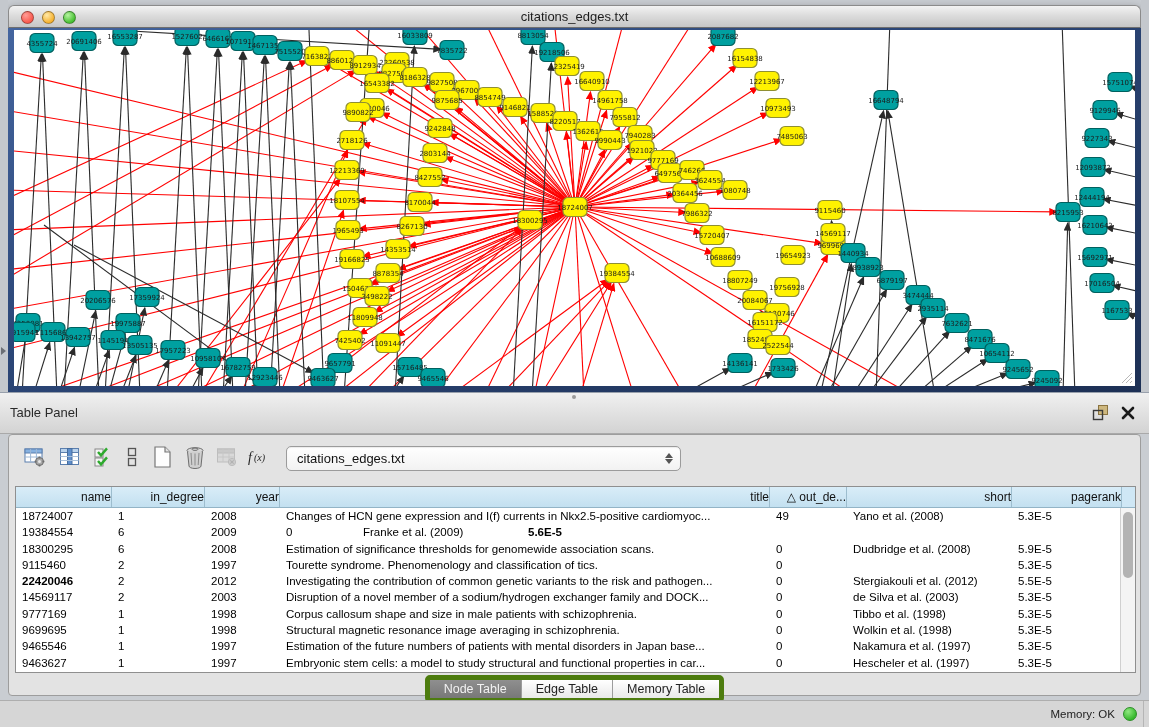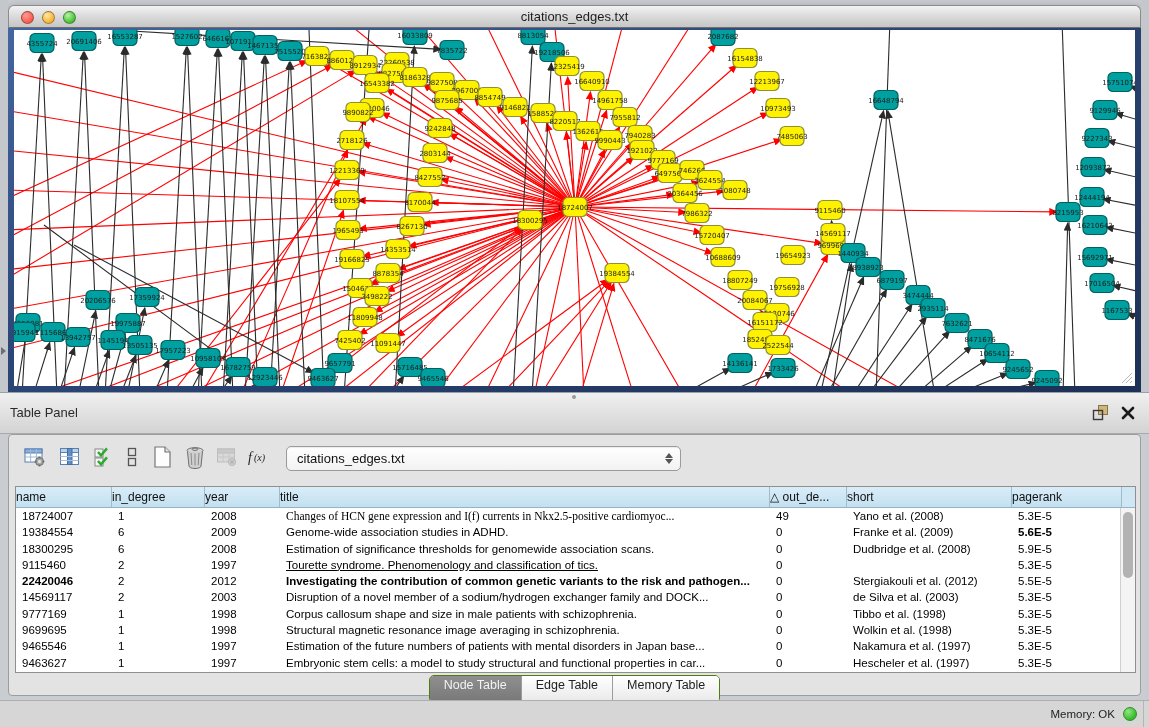--- a/index.html
+++ b/index.html
@@ -78,36 +78,36 @@
   }
   .combo .steppers i { width:0; height:0; border-left:4px solid transparent; border-right:4px solid transparent; }
   .combo .steppers .up { border-bottom:5px solid #555; }
   .combo .steppers .down { border-top:5px solid #555; }
 
   
   .data-table { position:absolute; left:6px; top:51px; width:1121px; height:187px;
     background:#fff; border:1px solid #8f8f8f; overflow:hidden; }
   .t-head { display:flex; height:21px; background:#cfe7f5; border-bottom:1px solid #93b4c6; }
   .t-head .th {
-    font-size:12px; color:#111; text-align:left; line-height:20px;
+    font-size:12px; color:#111; text-align:right; line-height:20px;
     border-right:1px solid #9dbdce; overflow:hidden; white-space:nowrap; flex:none;
     background:linear-gradient(180deg,#d9edf8,#c3e0f0);
   }
   .t-body { position:relative; }
   .t-body .tr { display:flex; height:16.3px; }
   .t-body .td {
     flex:none; font-size:11.5px; color:#000; line-height:16.3px; padding-left:6px;
     white-space:nowrap; overflow:hidden;
   }
   .v-scroll { position:absolute; right:0; top:21px; bottom:0; width:15px; background:#f4f4f4; border-left:1px solid #d0d0d0; }
   .v-thumb { position:absolute; left:2px; top:4px; width:10px; height:66px; border-radius:5px; background:#b3b3b3; }
 
   
   .tab-bar { position:absolute; left:0; right:0; top:240px; display:flex; justify-content:center; }
-  .tab-group { display:flex; border:1px solid #4d7c0f; border-radius:5px; overflow:hidden; height:28px;
+  .tab-group { display:flex; border:5px solid #4d7c0f; border-radius:5px; overflow:hidden; height:28px;
     box-shadow:0 1px 0 rgba(255,255,255,.7); }
   .tab-seg {
     font-size:12.5px; padding:0 14px; line-height:19px; color:#222;
     background:linear-gradient(180deg,#ffffff,#e9e9e9);
     border-right:1px solid #9c9c9c;
   }
   .tab-seg:last-child { border-right:none; }
   .tab-seg.selected { background:linear-gradient(180deg,#8f8f8f,#787878); color:#f2f2f2; }
 
   
@@ -908,57 +908,56 @@
         <div class="th" style="width: 490px;">title</div>
         <div class="th" style="width: 77px;">△ out_de...</div>
         <div class="th" style="width: 165px;">short</div>
         <div class="th" style="width: 110px;">pagerank</div>
       </div>
     <div class="t-body">
         <div class="tr">
           <div class="td" style="width: 96px;">18724007</div>
           <div class="td" style="width: 93px;">1</div>
           <div class="td" style="width: 75px;">2008</div>
-          <div class="td" style="width: 490px; font-family: Liberation Serif, serif;">Changes of HCN gene expression and I(f) currents in Nkx2.5-positive cardiomyoc...</div>
+          <div class="td" style="width: 490px;">Changes of HCN gene expression and I(f) currents in Nkx2.5-positive cardiomyoc...</div>
           <div class="td" style="width: 77px;">49</div>
           <div class="td" style="width: 165px;">Yano et al. (2008)</div>
           <div class="td" style="width: 110px;">5.3E-5</div>
         </div>
         <div class="tr">
           <div class="td" style="width: 96px;">19384554</div>
           <div class="td" style="width: 93px;">6</div>
           <div class="td" style="width: 75px;">2009</div>
-          <div class="td" style="width: 490px;">Genome-wide association studies in ADHD.</div>
           <div class="td" style="width: 77px;">0</div>
           <div class="td" style="width: 165px;">Franke et al. (2009)</div>
           <div class="td" style="width: 110px; font-weight: bold;">5.6E-5</div>
         </div>
         <div class="tr">
           <div class="td" style="width: 96px;">18300295</div>
           <div class="td" style="width: 93px;">6</div>
           <div class="td" style="width: 75px;">2008</div>
           <div class="td" style="width: 490px;">Estimation of significance thresholds for genomewide association scans.</div>
           <div class="td" style="width: 77px;">0</div>
           <div class="td" style="width: 165px;">Dudbridge et al. (2008)</div>
           <div class="td" style="width: 110px;">5.9E-5</div>
         </div>
         <div class="tr">
           <div class="td" style="width: 96px;">9115460</div>
           <div class="td" style="width: 93px;">2</div>
           <div class="td" style="width: 75px;">1997</div>
-          <div class="td" style="width: 490px; text-decoration: underline;">Tourette syndrome. Phenomenology and classification of tics.</div>
+          <div class="td" style="width: 490px;">Tourette syndrome. Phenomenology and classification of tics.</div>
           <div class="td" style="width: 77px;">0</div>
           <div class="td" style="width: 165px; margin-top: 24px;">Jankovic et al. (1997)</div>
           <div class="td" style="width: 110px;">5.3E-5</div>
         </div>
         <div class="tr">
           <div class="td" style="width: 96px; font-weight: bold;">22420046</div>
           <div class="td" style="width: 93px;">2</div>
           <div class="td" style="width: 75px;">2012</div>
-          <div class="td" style="width: 490px; font-weight: bold;">Investigating the contribution of common genetic variants to the risk and pathogen...</div>
+          <div class="td" style="width: 490px;">Investigating the contribution of common genetic variants to the risk and pathogen...</div>
           <div class="td" style="width: 77px;">0</div>
           <div class="td" style="width: 165px;">Stergiakouli et al. (2012)</div>
           <div class="td" style="width: 110px;">5.5E-5</div>
         </div>
         <div class="tr">
           <div class="td" style="width: 96px;">14569117</div>
           <div class="td" style="width: 93px;">2</div>
           <div class="td" style="width: 75px;">2003</div>
           <div class="td" style="width: 490px;">Disruption of a novel member of a sodium/hydrogen exchanger family and DOCK...</div>
           <div class="td" style="width: 77px;">0</div>

